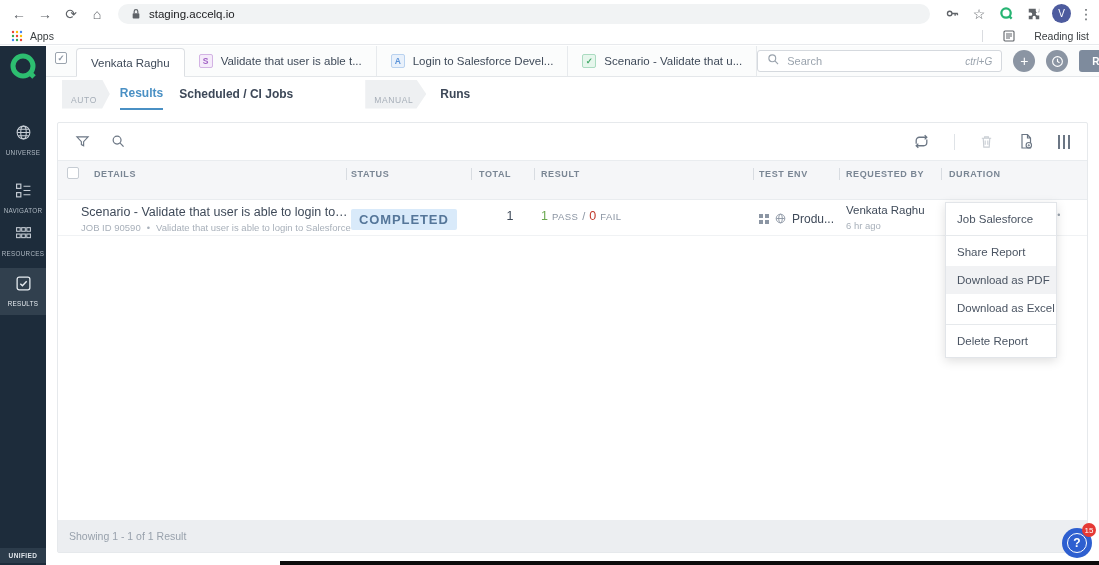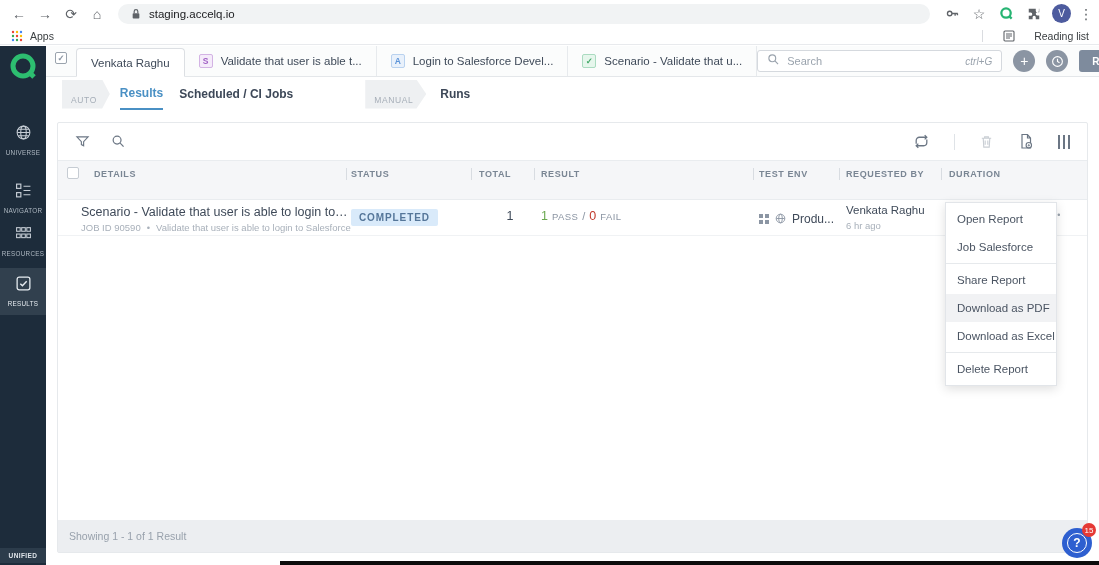--- a/index.html
+++ b/index.html
@@ -62,21 +62,21 @@
   .v-div { width:1px; height:16px; background:#dfe3e7; }
   .cols-ic { display:flex; gap:3px; cursor:pointer; }
   .cols-ic i { width:2px; height:14px; background:#6b7684; display:block; }
   .thead { height:40px; background:#f5f6f8; border-top:1px solid #e9ecef; border-bottom:1px solid #e9ecef; position:relative; font-size:9px; letter-spacing:.6px; color:#7a8694; font-weight:bold; }
   .th { position:absolute; top:8px; white-space:nowrap; }
   .th-div { position:absolute; top:7px; width:1px; height:12px; background:#d8dce1; }
   .cb { width:12px; height:12px; border:1px solid #c6ccd3; border-radius:2px; background:#fff; position:absolute; left:9px; top:6px; cursor:pointer; }
   .trow { height:36px; border-bottom:1px solid #f0f2f4; position:relative; }
   .row-title { position:absolute; left:23px; top:5px; width:268px; font-size:12.5px; color:#3f4a59; white-space:nowrap; overflow:hidden; text-overflow:ellipsis; cursor:pointer; }
   .row-sub { position:absolute; left:23px; top:22px; width:270px; font-size:9.5px; color:#a8b0ba; white-space:nowrap; overflow:hidden; display:flex; gap:6px; }
-  .status-badge { position:absolute; left:293px; top:9px; background:#d9eafa; color:#557699; font-size:10px; font-weight:bold; letter-spacing:.9px; padding:3px 8px; border-radius:2px; }
+  .status-badge { position:absolute; left:293px; top:9px; background:#d9eafa; color:#557699; font-size:13px; font-weight:bold; letter-spacing:.9px; padding:3px 8px; border-radius:2px; }
   .cell-total { position:absolute; left:440px; top:9px; width:24px; text-align:center; font-size:12.5px; }
   .cell-result { position:absolute; left:483px; top:9px; display:flex; align-items:baseline; gap:4px; white-space:nowrap; }
   .pass-num { color:#6aa84f; font-size:12.5px; }
   .fail-num { color:#c0392b; font-size:12.5px; }
   .res-label { color:#8b95a3; font-size:9.5px; letter-spacing:.4px; }
   .res-div { color:#8b95a3; font-size:11px; }
   .cell-env { position:absolute; left:701px; top:10px; display:flex; align-items:center; gap:6px; }
   .env-text { font-size:12px; color:#3f4a59; }
   .cell-req-name { position:absolute; left:788px; top:4px; font-size:11.5px; color:#3f4a59; white-space:nowrap; }
   .cell-req-time { position:absolute; left:788px; top:20px; font-size:9.5px; color:#a8b0ba; }
@@ -374,21 +374,20 @@
       <div class="t-spacer"></div>
 
       <div class="tfoot">
         <span>Showing 1 - 1 of 1 Result</span>
       </div>
     </div>
   </div>
 </div>
 
 <div class="ctx-menu">
-  <div class="ctx-item">Open Report</div>
   <div class="ctx-item">Job Salesforce</div>
   <div class="ctx-div"></div>
   <div class="ctx-item">Share Report</div>
   <div class="ctx-item hl">Download as PDF</div>
   <div class="ctx-item">Download as Excel</div>
   <div class="ctx-div"></div>
   <div class="ctx-item">Delete Report</div>
 </div>
 
 <div class="help-fab">

